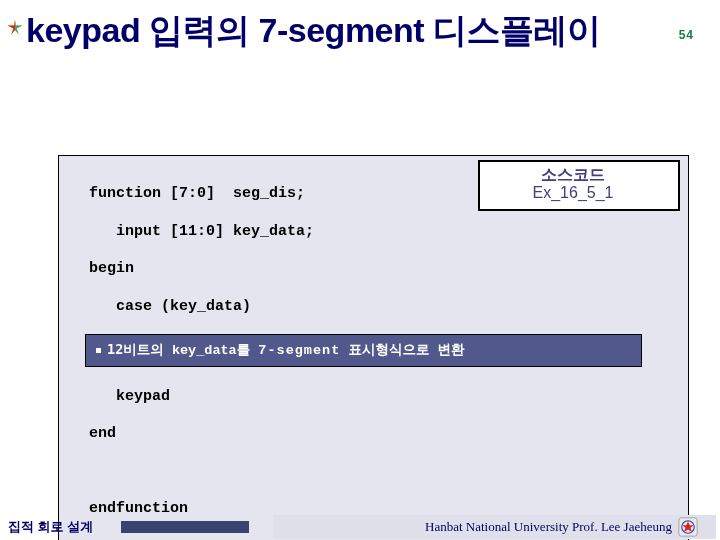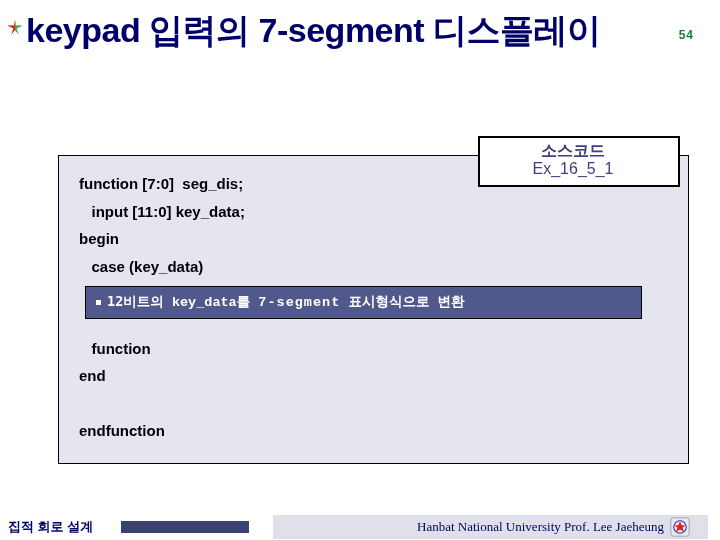--- a/index.html
+++ b/index.html
@@ -50,21 +50,21 @@
     background: #e5e5f0;
     padding: 10px 12px 14px 12px;
     font-family: "Courier New", monospace;
     font-size: 15px;
     color: #000;
     font-weight: 700;
     line-height: 1.3;
   }
   .source-label {
     position: absolute;
-    top: 136px;
+    top: 160px;
     right: 40px;
     width: 202px;
     border: 2px solid #000;
     background: #fff;
     text-align: center;
     padding: 4px 20px 6px 8px;
     z-index: 5;
   }
   .source-label .line1 {
     font-size: 16px;
@@ -96,21 +96,21 @@
     width: 5px;
     height: 5px;
     background: #fff;
     flex: 0 0 auto;
   }
   .note-box .key { color: #fff; font-family: "Courier New", monospace; font-weight: 700; }
   .note-box .seg { color: #fff; font-family: "Courier New", monospace; font-weight: 700; letter-spacing: 1px; }
   .footer {
     position: absolute;
     left: 0;
-    right: 12px;
+    right: 4px;
     bottom: 0;
     height: 26px;
     display: flex;
     align-items: center;
     border-top: 0;
     gap: 20px;
   }
   .footer-left {
     font-size: 13px;
     font-weight: 700;
@@ -139,21 +139,21 @@
   }
   .footer-right {
     font-size: 13px;
     color: #000068;
     font-family: "Times New Roman", serif;
   }
   .uni-logo {
     width: 20px;
     height: 20px;
   }
-  pre { font-family: Liberation Sans, sans-serif; white-space: pre; margin:8px; }
+  pre { font-family: Liberation Mono, monospace; white-space: pre; margin:18px; }
 </style>
 </head>
 <body>
 
 <div class="title-row">
   <span class="star-icon">
     <svg viewBox="0 0 24 24" width="18" height="18">
       <g>
         <path d="M12 2 L13 10 L22 10 L14 14 L17 22 L12 16 L7 22 L10 14 L2 10 L11 10 Z" fill="#e6b800"></path>
         <path d="M12 2 L11 10 L2 10 L10 14 L7 22 L12 16" fill="#d22"></path>
@@ -177,21 +177,21 @@
   <pre>begin</pre>
   <pre>   case (key_data)</pre>
 
   <div class="note-box">
     <span class="sq"></span>
     <span>
       <span>12비트의 </span><span class="key">key_data</span><span>를 </span><span class="seg">7-segment</span><span> 표시형식으로 변환</span>
     </span>
   </div>
 
-  <pre>   function</pre>
+  <pre>   keypad</pre>
   <pre>end</pre>
   <pre> </pre>
   <pre>endfunction</pre>
 </div>
 
 <div class="footer">
   <div class="footer-left">집적 회로 설계</div>
   <div class="footer-bar-wrap">
     <div class="footer-bar"></div>
   </div>

